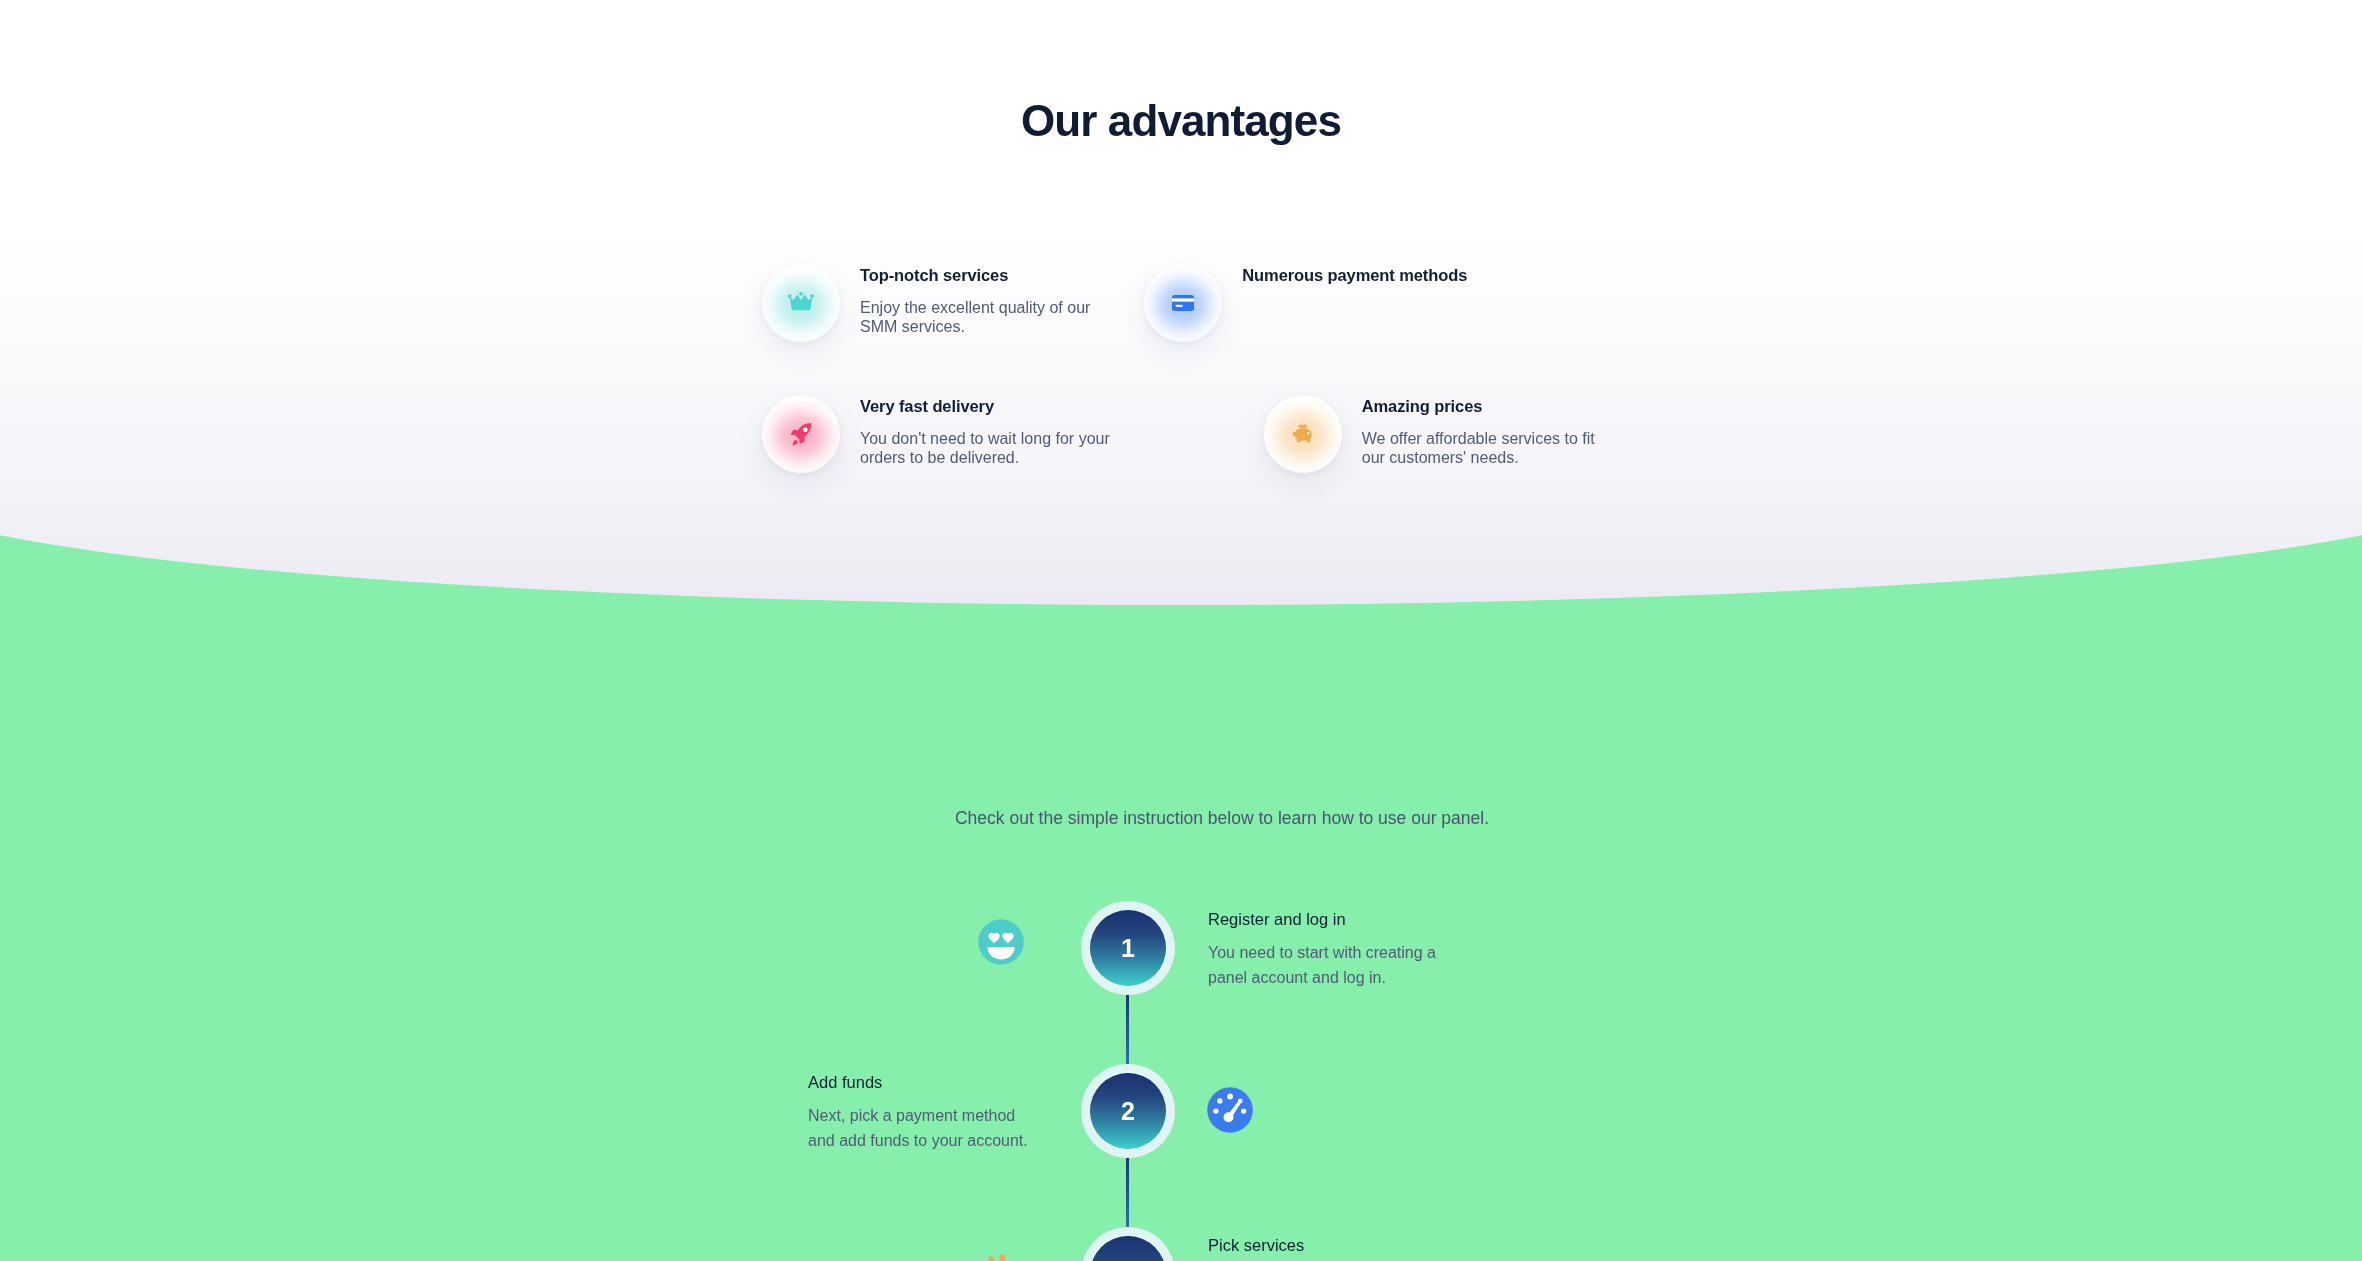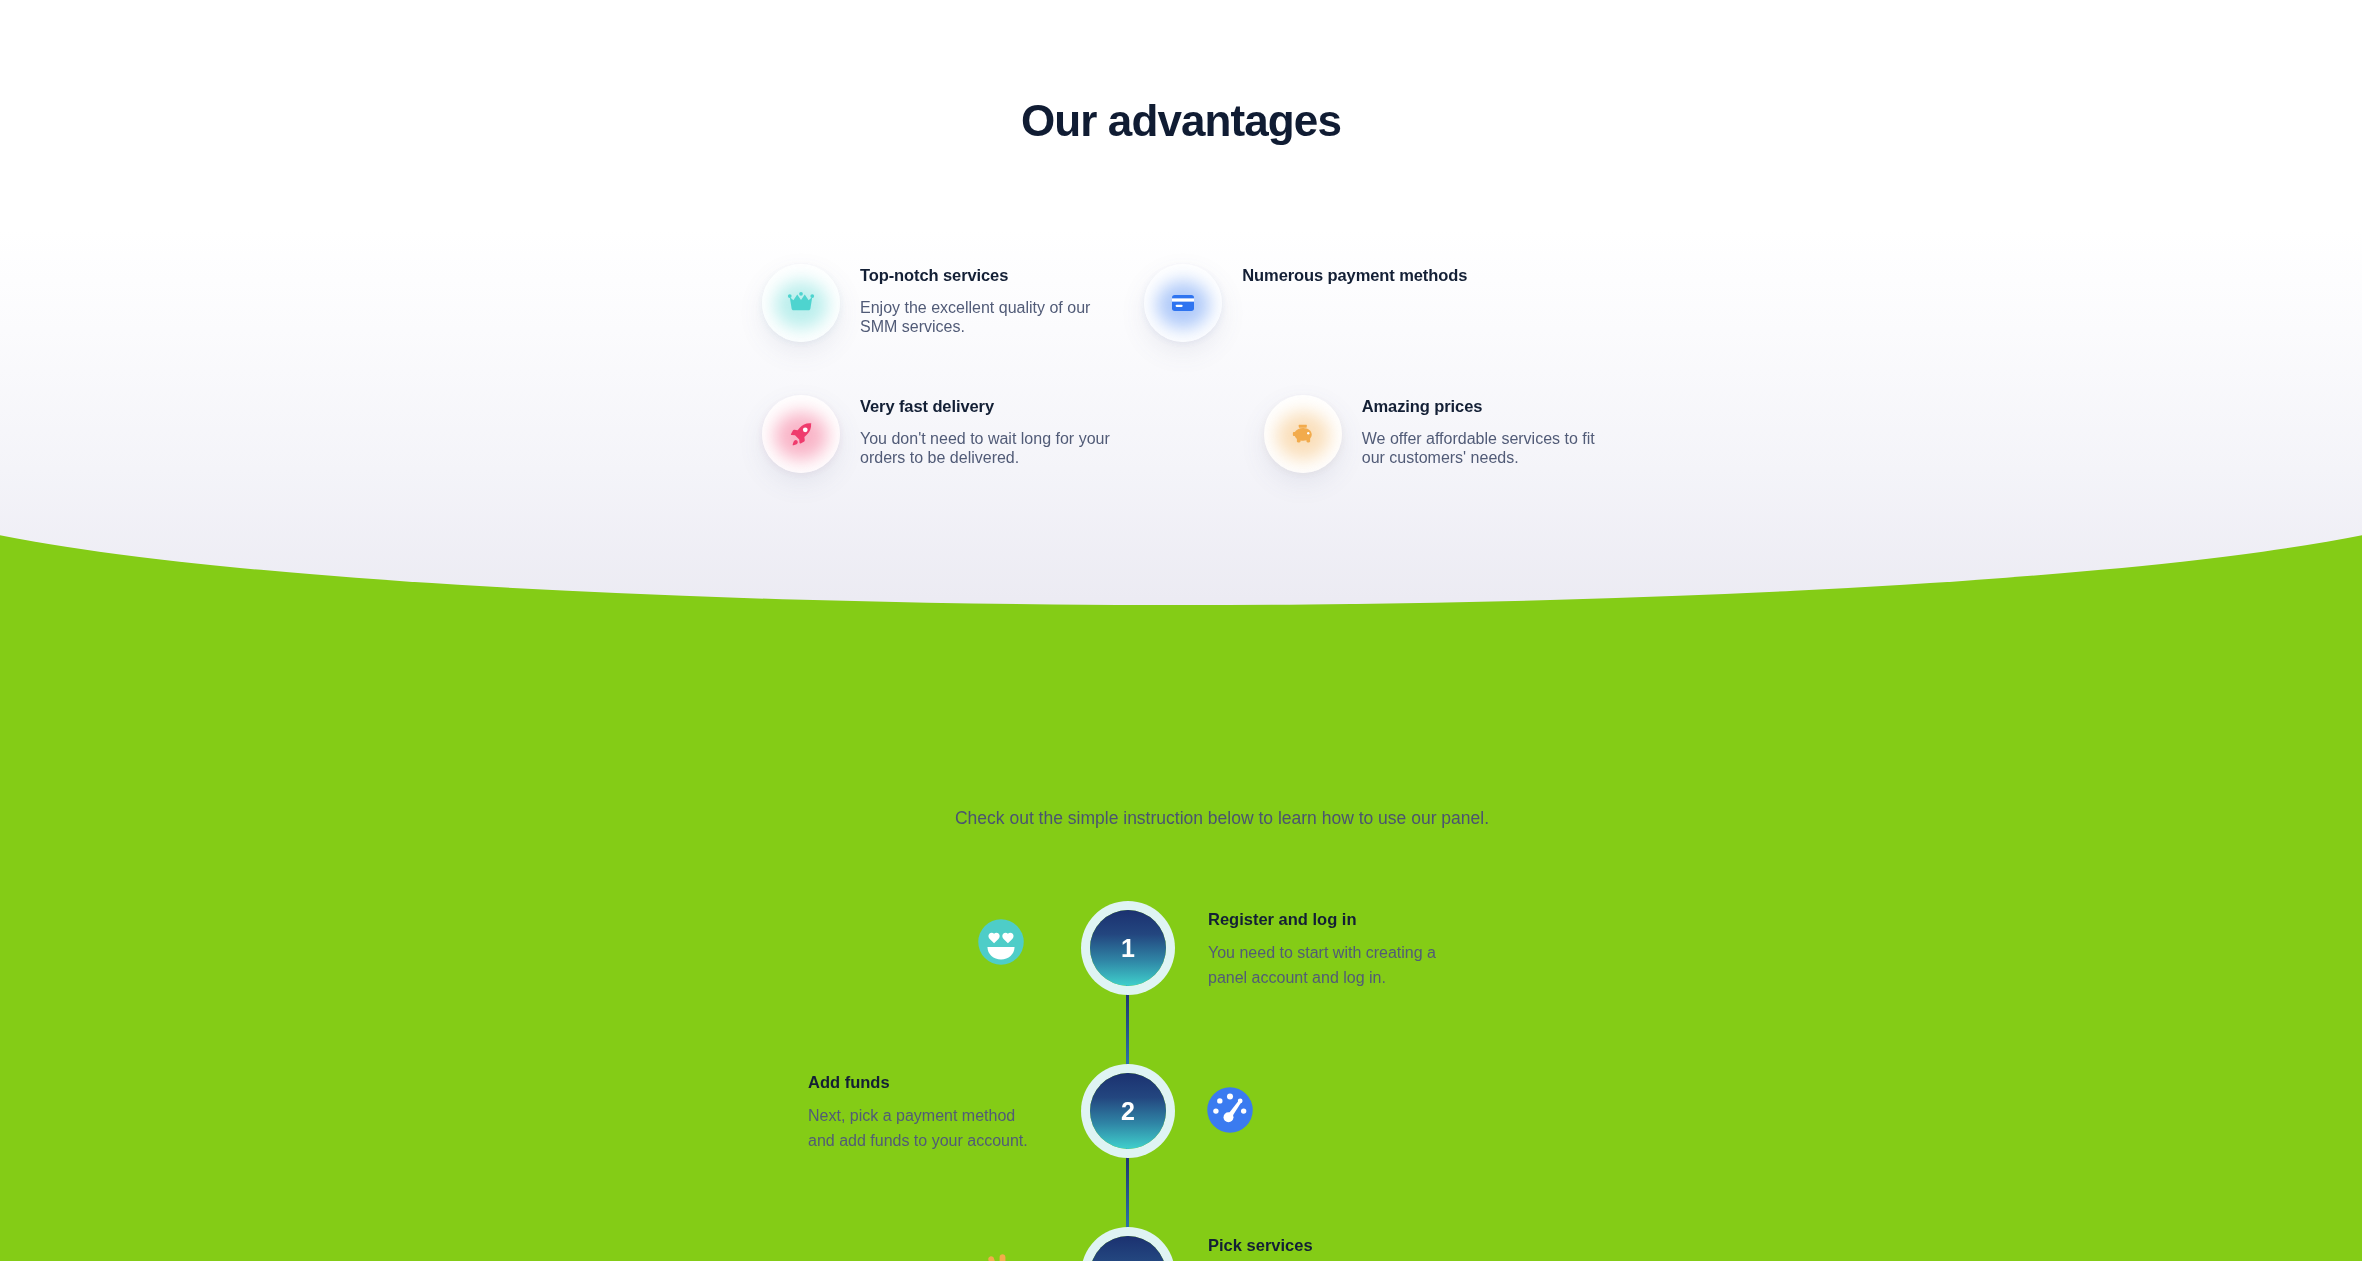--- a/index.html
+++ b/index.html
@@ -11,21 +11,21 @@
     width: 2362px;
     height: 1261px;
     overflow: hidden;
     font-family: "Liberation Sans", sans-serif;
     -webkit-font-smoothing: antialiased;
   }
   .page {
     position: relative;
     width: 2362px;
     height: 1261px;
-    background: #84cc16;
+    background: #86efac;
     overflow: hidden;
   }
 
   
   .advantages-band {
     position: absolute;
     left: -120px;
     top: 0;
     width: 2602px;
     height: 905px;
@@ -182,21 +182,21 @@
     font-weight: 700;
     z-index: 3;
   }
   .tl-step.s1 { top: 910px; }
   .tl-step.s2 { top: 1073px; }
   .tl-step.s3 { top: 1236px; }
 
   .tl-card { position: absolute; width: 300px; }
   .tl-card .tl-head {
     font-size: 16.5px;
-    font-weight: 700;
+    font-weight: 400;
     color: #131f35;
     margin-bottom: 12px;
   }
   .tl-card .tl-body {
     font-size: 16px;
     line-height: 24.5px;
     color: #515b77;
     max-width: 232px;
   }
   .tl-card.right { left: 1208px; }

